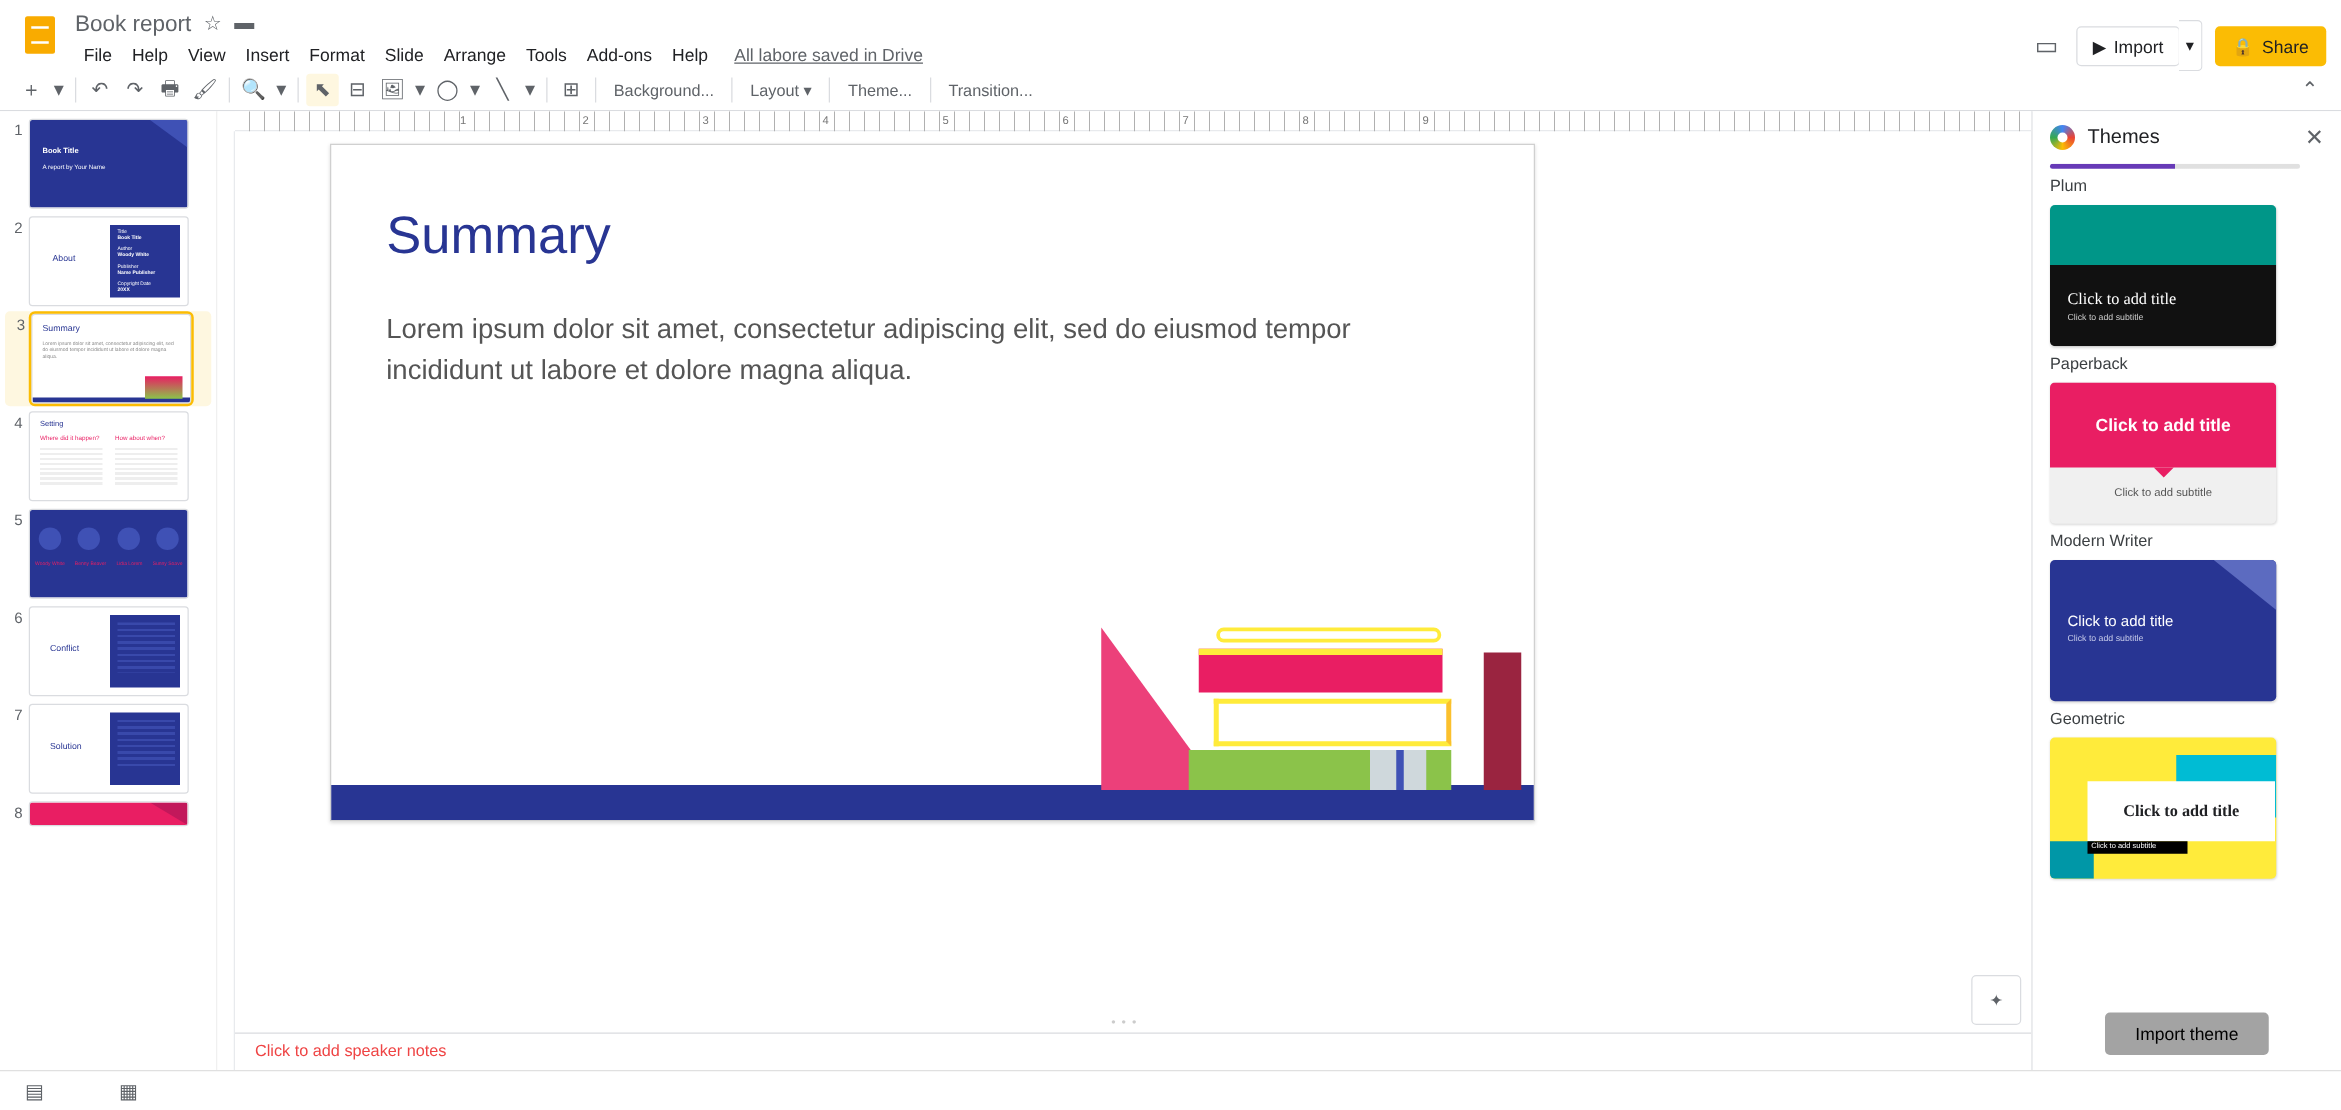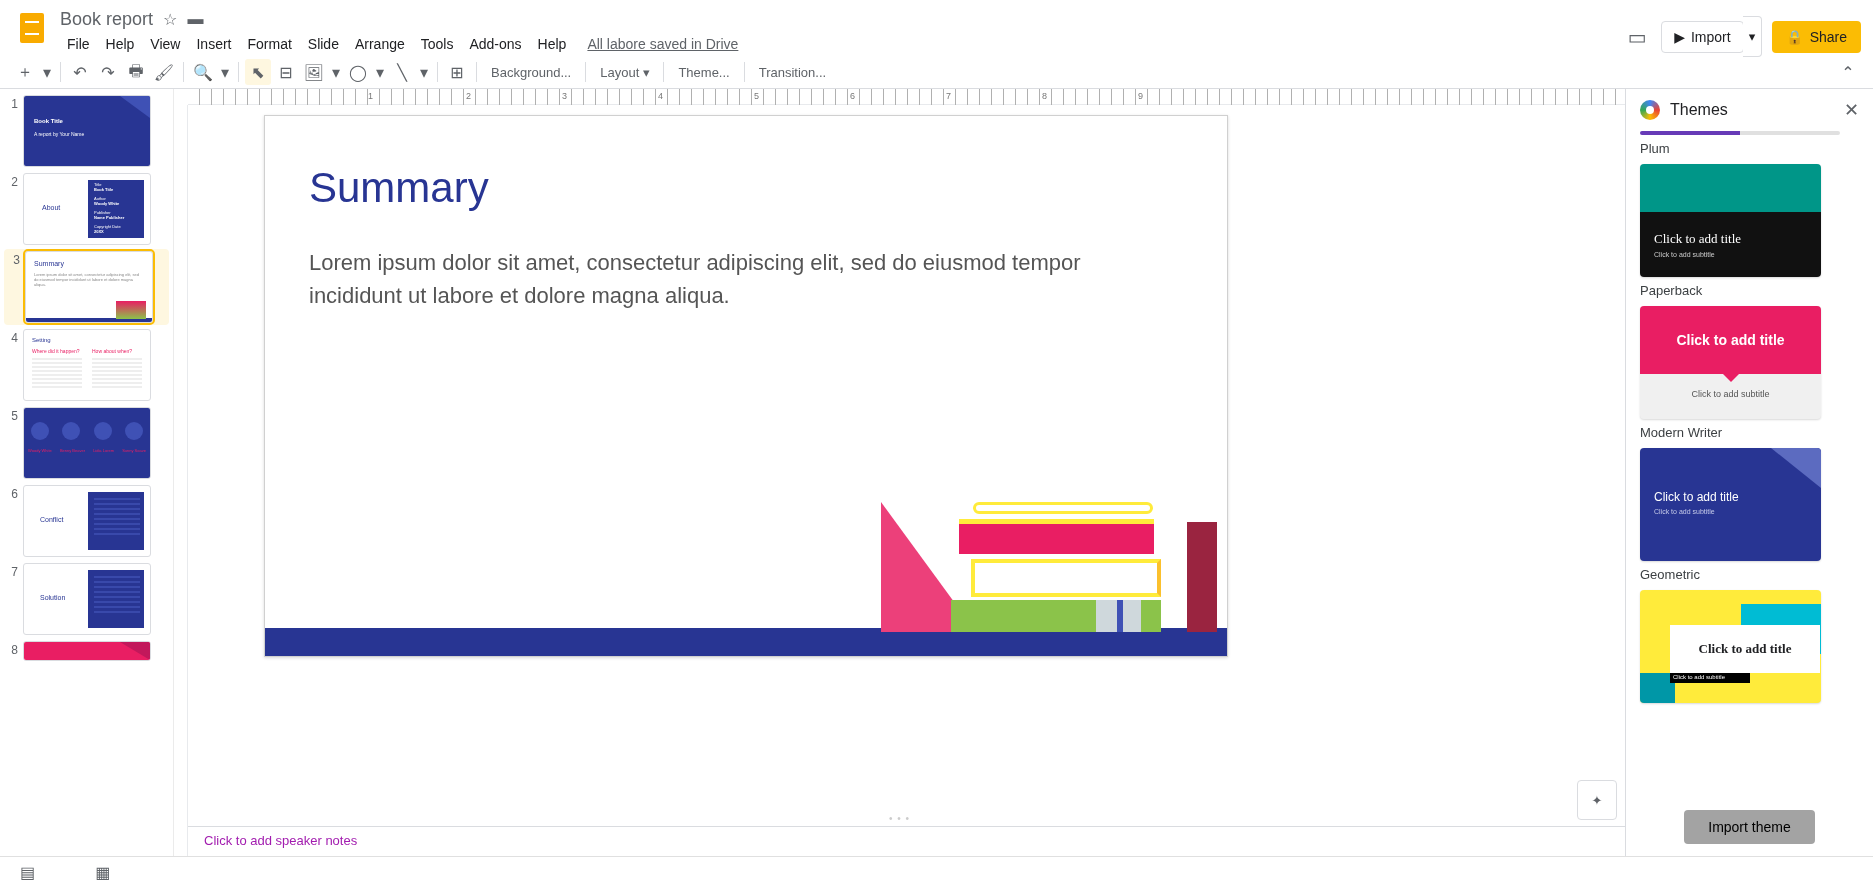--- a/index.html
+++ b/index.html
@@ -60,21 +60,21 @@
 .books{position:absolute; right:26px; bottom:24px; width:250px; height:170px;}
 .book-triangle{position:absolute;bottom:0;left:-70px;width:0;height:0;border-right:95px solid transparent;border-bottom:130px solid #ec407a;}
 .book1{position:absolute;bottom:0;left:0;width:210px;height:32px;background:#8bc34a;}
 .book1::before{content:'';position:absolute;right:20px;top:0;bottom:0;width:45px;background:#cfd8dc;}
 .book1::after{content:'';position:absolute;right:38px;top:0;bottom:0;width:6px;background:#3f51b5;}
 .book-shadow1{position:absolute;bottom:0;right:-16px;width:30px;height:110px;background:#9a2440;}
 .book2{position:absolute;bottom:35px;left:20px;width:190px;height:38px;background:#fff;border:4px solid #ffeb3b;border-right-color:#fbc02d;}
 .book3{position:absolute;bottom:78px;left:8px;width:195px;height:35px;background:#e91e63;border-top:5px solid #ffeb3b;}
 .book4{position:absolute;bottom:118px;left:22px;width:180px;height:12px;background:#fff;border:3px solid #ffeb3b;border-radius:6px;}
 
-.notes-bar{ height:30px; border-top:1px solid #dadce0; padding:6px 16px; font-size:13px; color:#a21caf; position:absolute; left:14px; right:0; bottom:0;}
+.notes-bar{ height:30px; border-top:1px solid #dadce0; padding:6px 16px; font-size:13px; color:#ef4444; position:absolute; left:14px; right:0; bottom:0;}
 .drag-handle{position:absolute;bottom:32px;left:50%;transform:translateX(-50%);color:#ccc;font-size:10px;letter-spacing:1px;}
 
 .explore-btn{ position:absolute; bottom:36px; right:8px; width:40px; height:40px; border:1px solid #dadce0; border-radius:4px; background:#fff; display:flex; align-items:center;justify-content:center; color:#5f6368;}
 
 
 .themes-panel{ width:248px; border-left:1px solid #dadce0; background:#fff; display:flex; flex-direction:column; height:100%;}
 .themes-header{ display:flex; align-items:center; padding:10px 14px; gap:10px;}
 .themes-header-title{ font-size:16px; font-weight:400;}
 .themes-close{ margin-left:auto; font-size:18px; color:#5f6368; cursor:pointer;}
 .palette-icon{width:20px;height:20px;border-radius:50%;background:conic-gradient(#4285f4,#ea4335,#fbbc04,#34a853,#4285f4);position:relative;}

